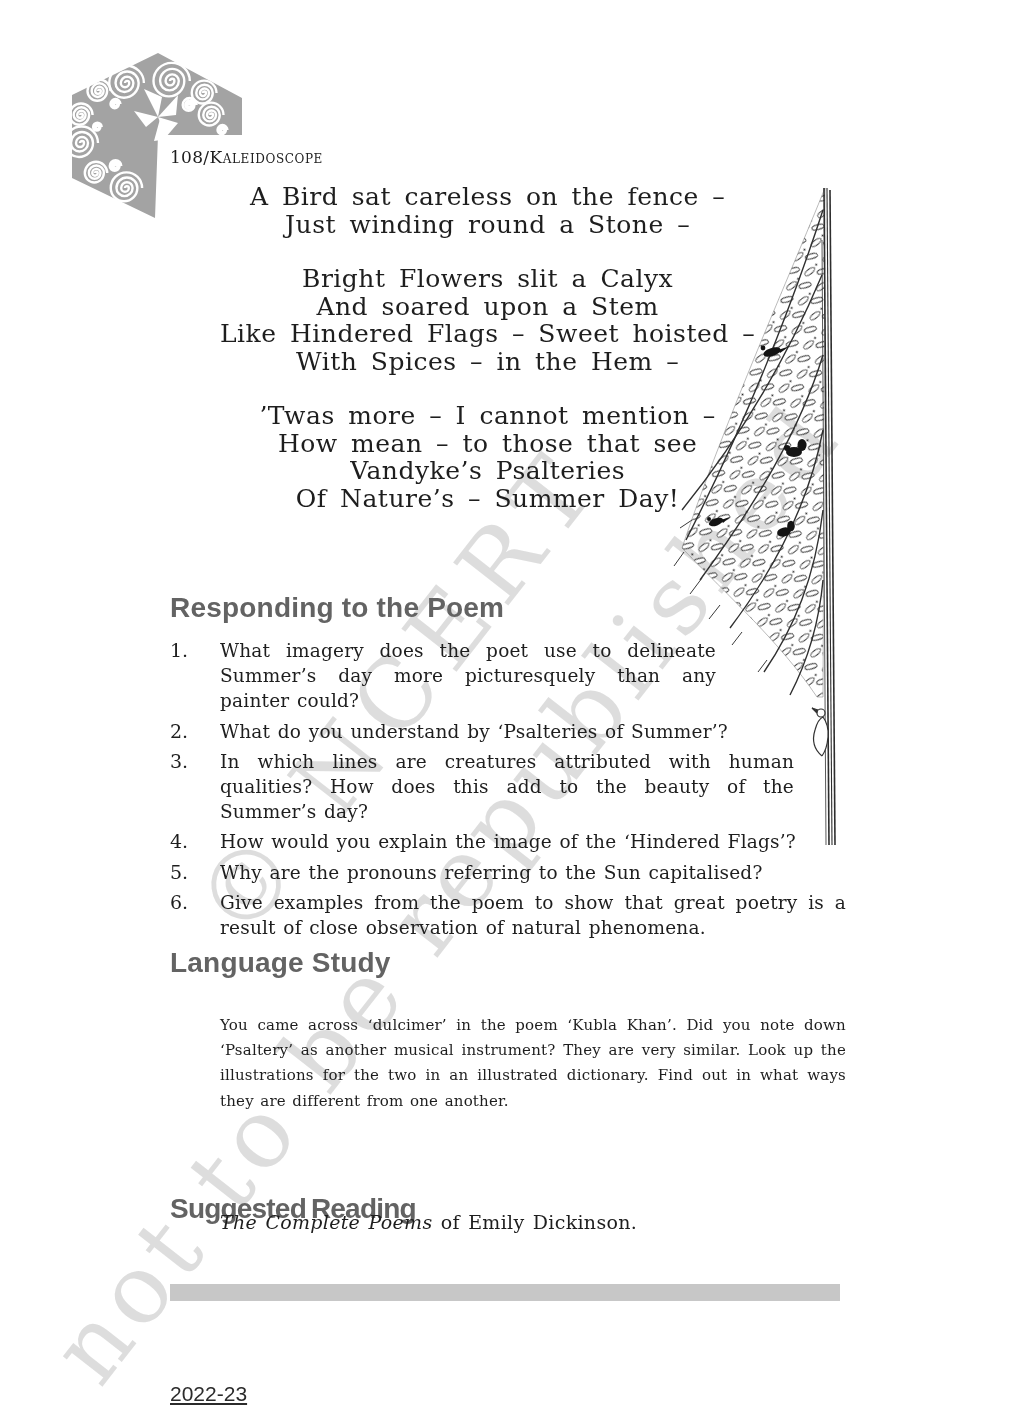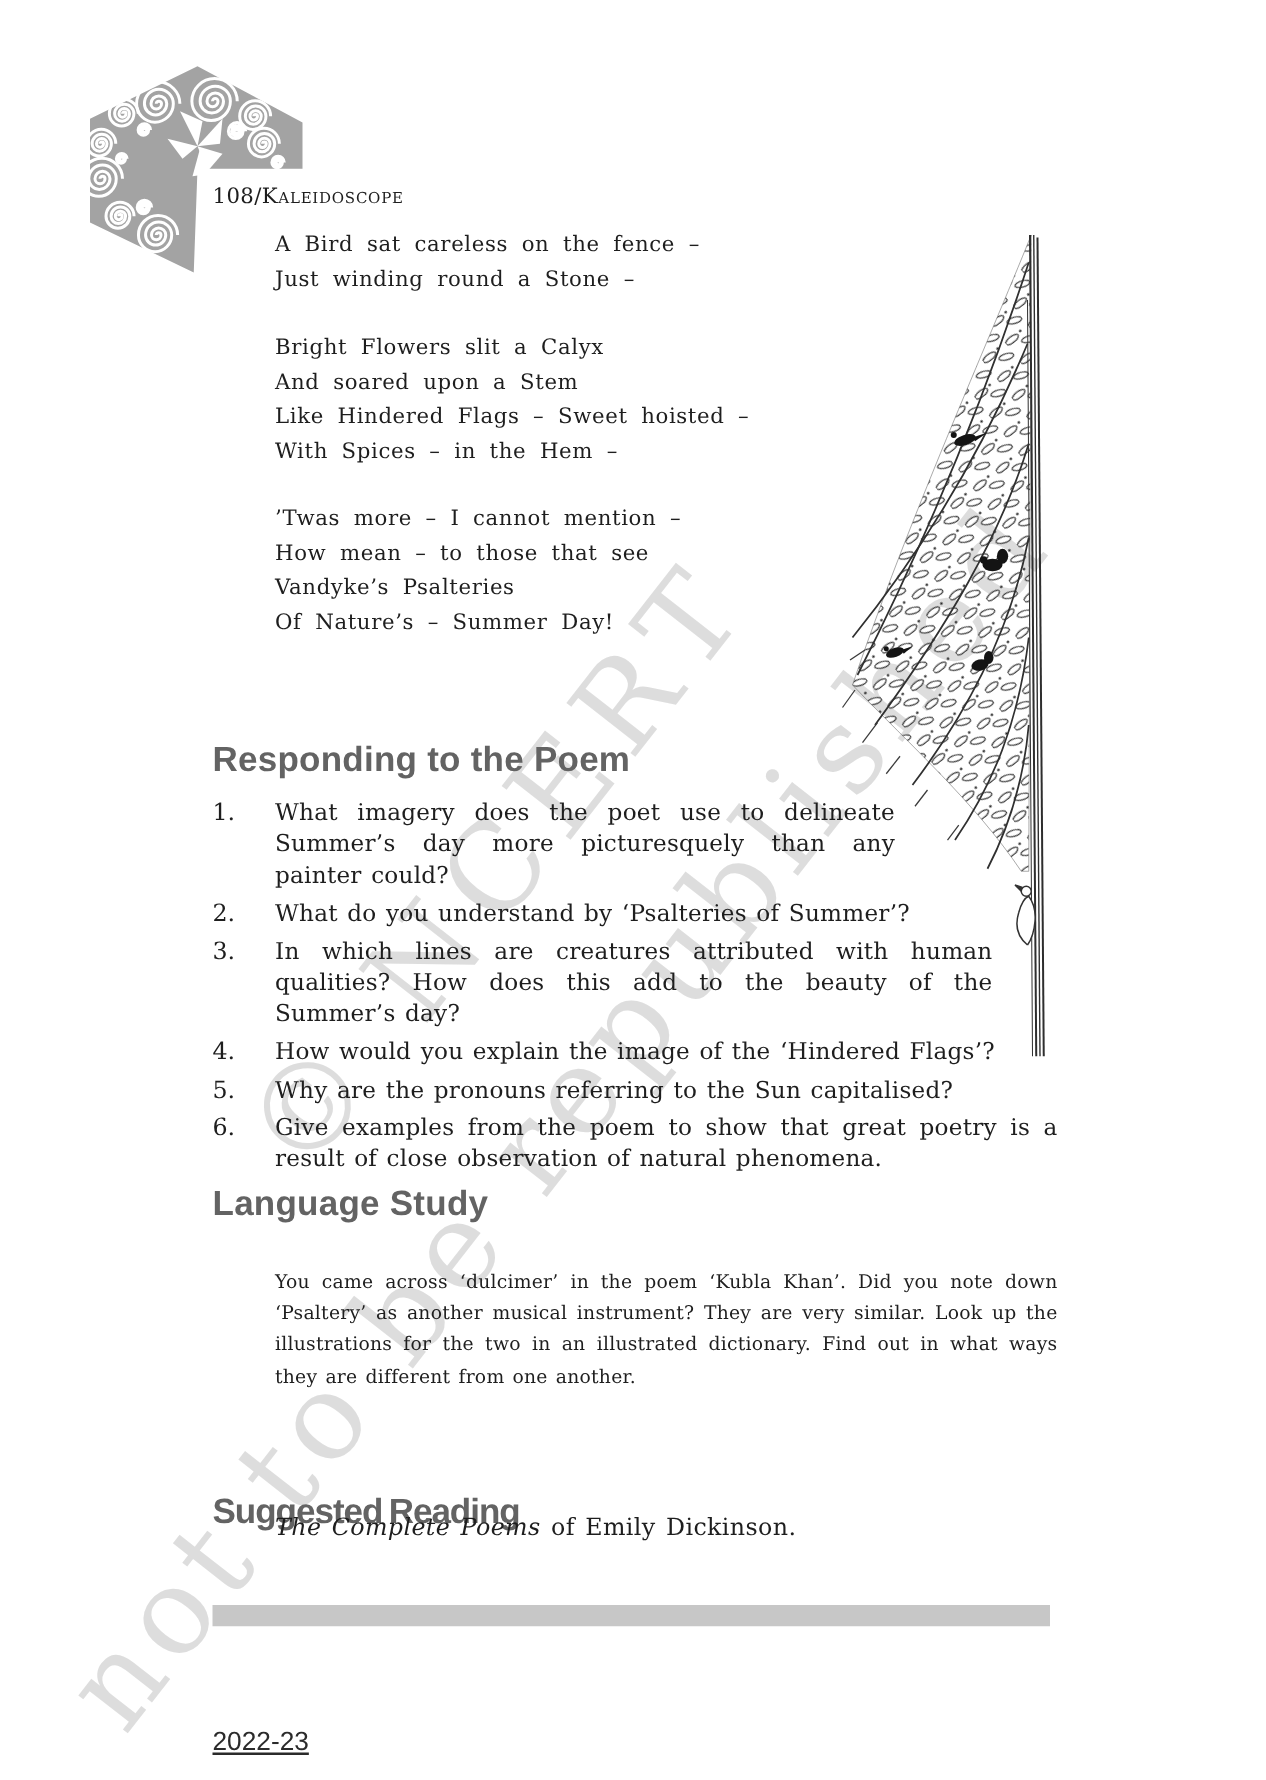--- a/index.html
+++ b/index.html
@@ -22,22 +22,22 @@
   
   .running-head{
     position:absolute;left:170px;top:147px;z-index:3;
     font-size:17px;color:#1d1d1d;letter-spacing:0.3px;
   }
   .running-head .sc{font-variant:small-caps;letter-spacing:0.6px;margin-top:26px;}
   
   .poem{position:absolute;left:220px;top:183px;z-index:3;}
   .stanza{margin-bottom:27px;}
   .poem-line{
-    font-size:17px;line-height:27.5px;letter-spacing:0.5px;
-    word-spacing:5px;color:#1e1e1e;white-space:nowrap;
+    font-size:25px;line-height:27.5px;letter-spacing:0.5px;
+    word-spacing:5px;color:#1e1e1e;white-space:nowrap;text-align:center;
   }
   
   .sec-head{
     position:absolute;left:170px;z-index:3;
     font-family:"Liberation Sans", sans-serif;font-weight:700;
     font-size:28px;color:#636363;letter-spacing:0.2px;
   }
   .h-respond{top:592px;}
   .h-language{top:947px;}
   .h-suggest{top:1164px;letter-spacing:-0.8px;word-spacing:-2px;margin-top:29px;}

